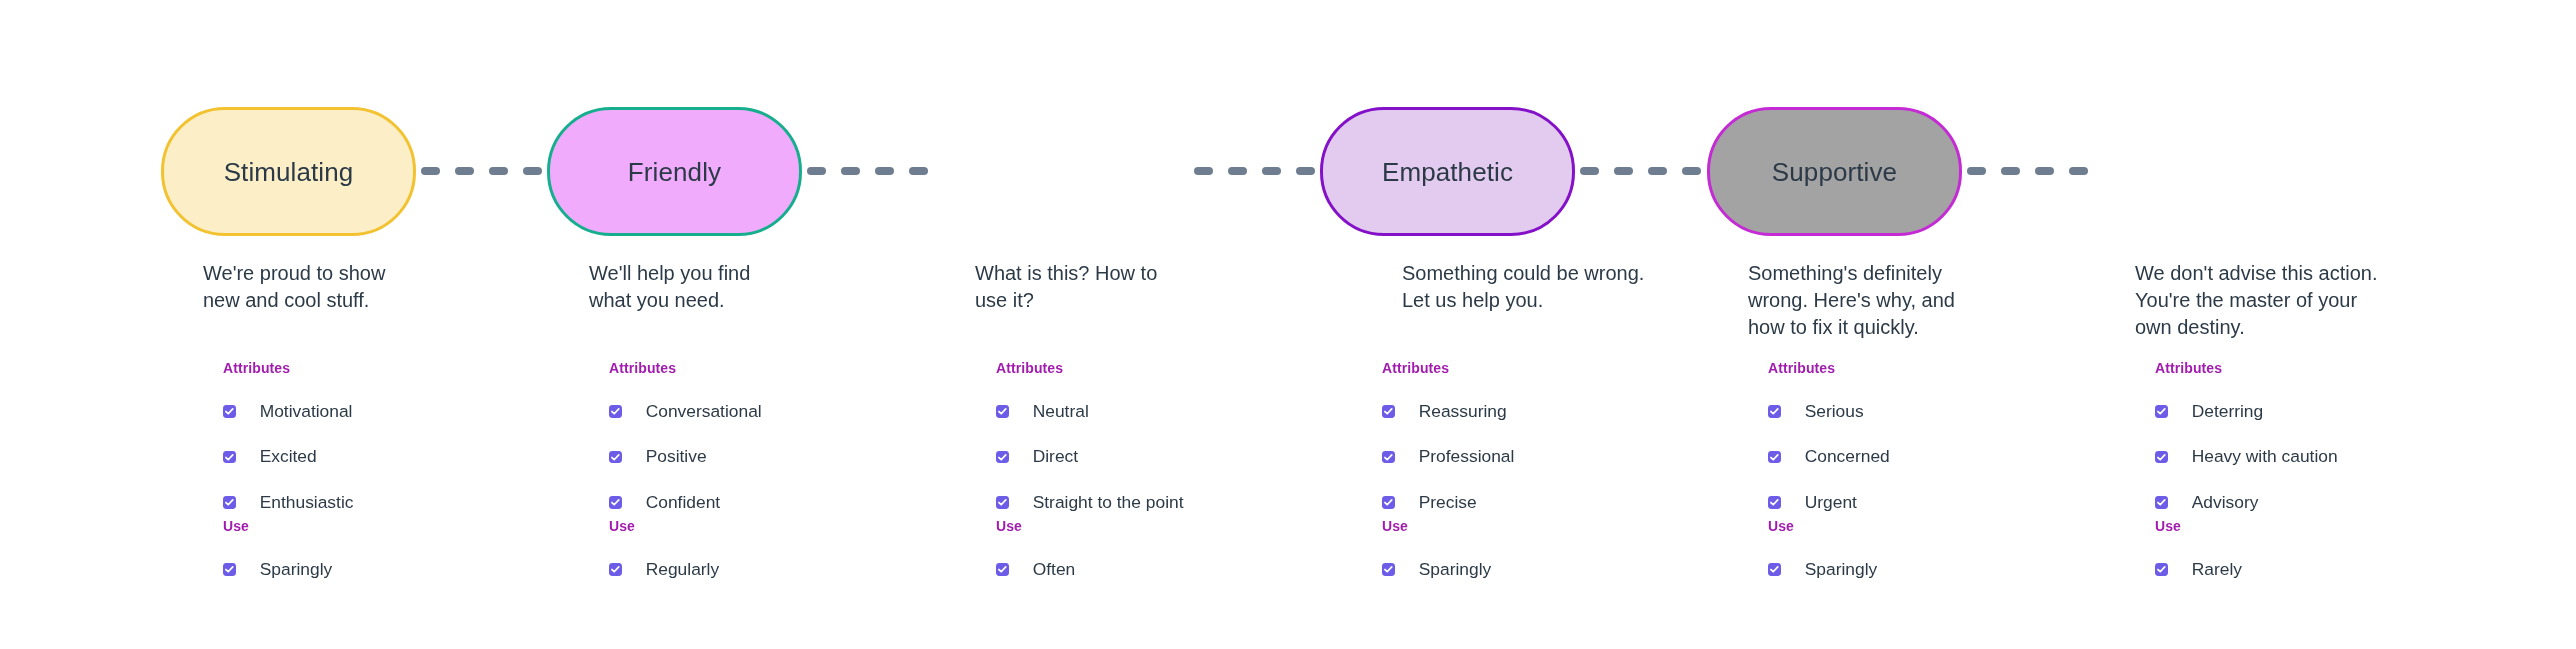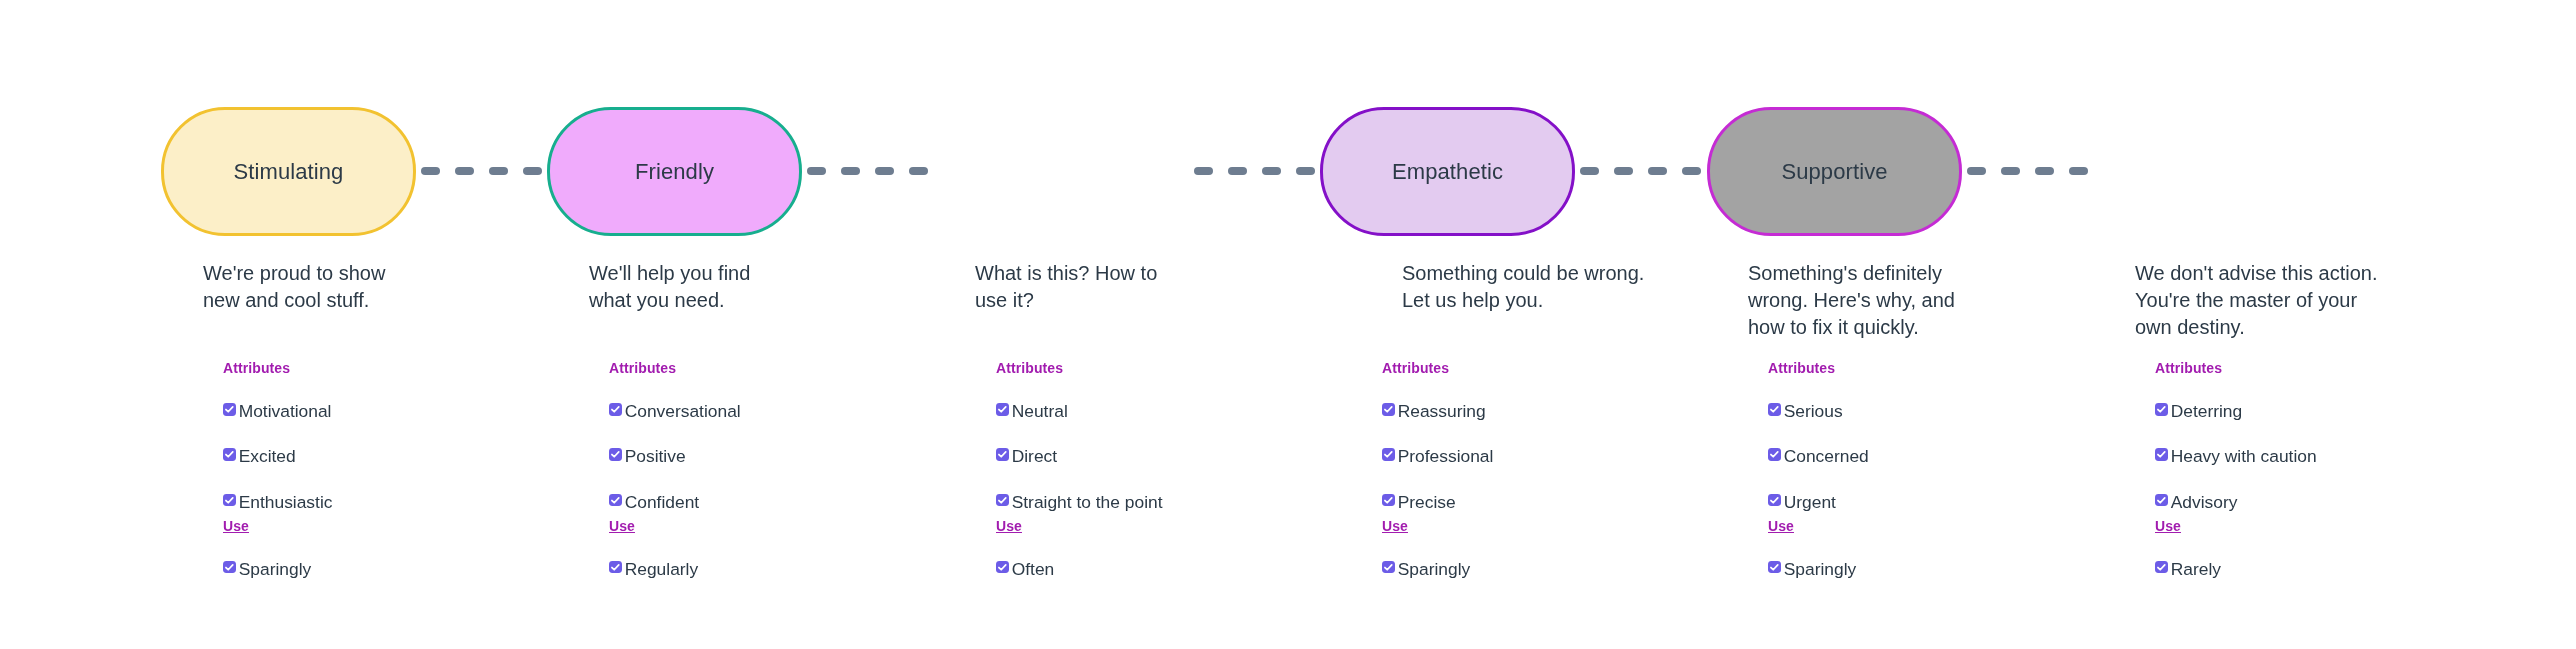--- a/index.html
+++ b/index.html
@@ -45,21 +45,21 @@
     box-sizing: border-box;
     border-radius: 64px;
     border-style: solid;
     border-width: 3.4px;
     display: flex;
     align-items: center;
     justify-content: center;
   }
 
   .pill-label {
-    font-size: 22px;
+    font-size: 26px;
     color: #2c3a47;
     letter-spacing: 0.1px;
     line-height: 1;
     text-align: right;
     padding: 0 12px;
   }
 
   
   .connector {
     position: absolute;
@@ -101,27 +101,26 @@
   .group-title {
     font-size: 14px;
     font-weight: bold;
     color: #a21caf;
     line-height: 1;
     margin-bottom: 10.7px;
     letter-spacing: 0.1px;
   }
 
   .group-title.use-title {
-    text-decoration: underline;
   }
 
   .check-row {
     display: flex;
-    align-items: flex-start;
-    gap: 3px;
+    align-items: center;
+    gap: 24px;
     margin-bottom: 7.4px;
     height: 17.4px;
     margin-top: 28px;
   }
 
   .checkbox {
     width: 12.7px;
     height: 12.7px;
     border-radius: 3.4px;
     background: #6c5ce7;

